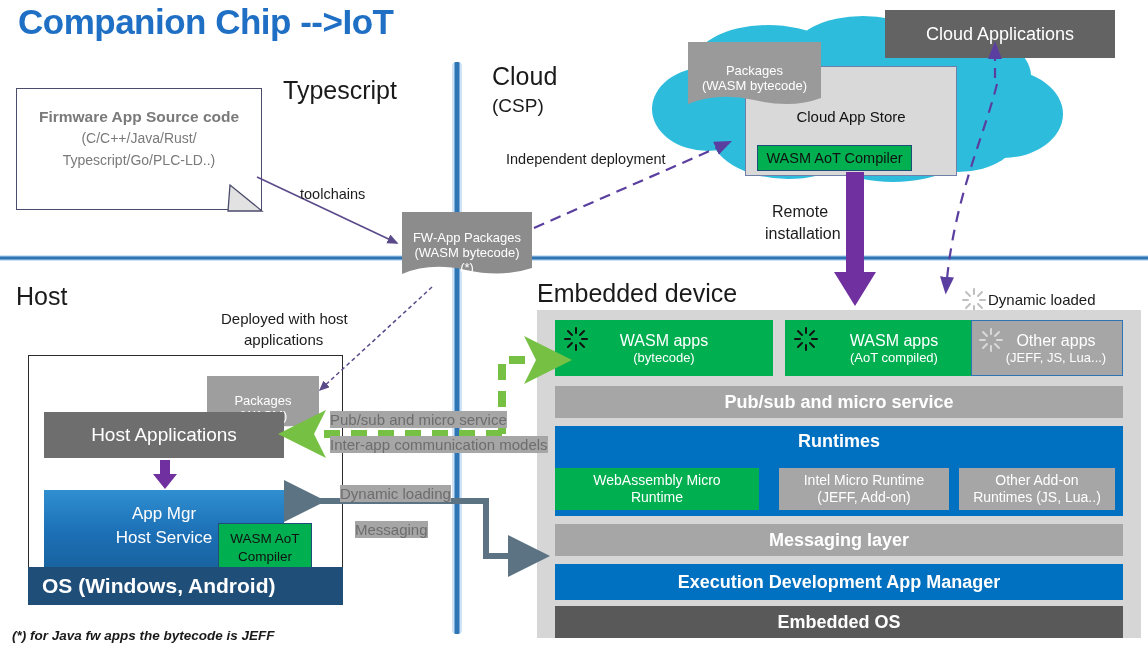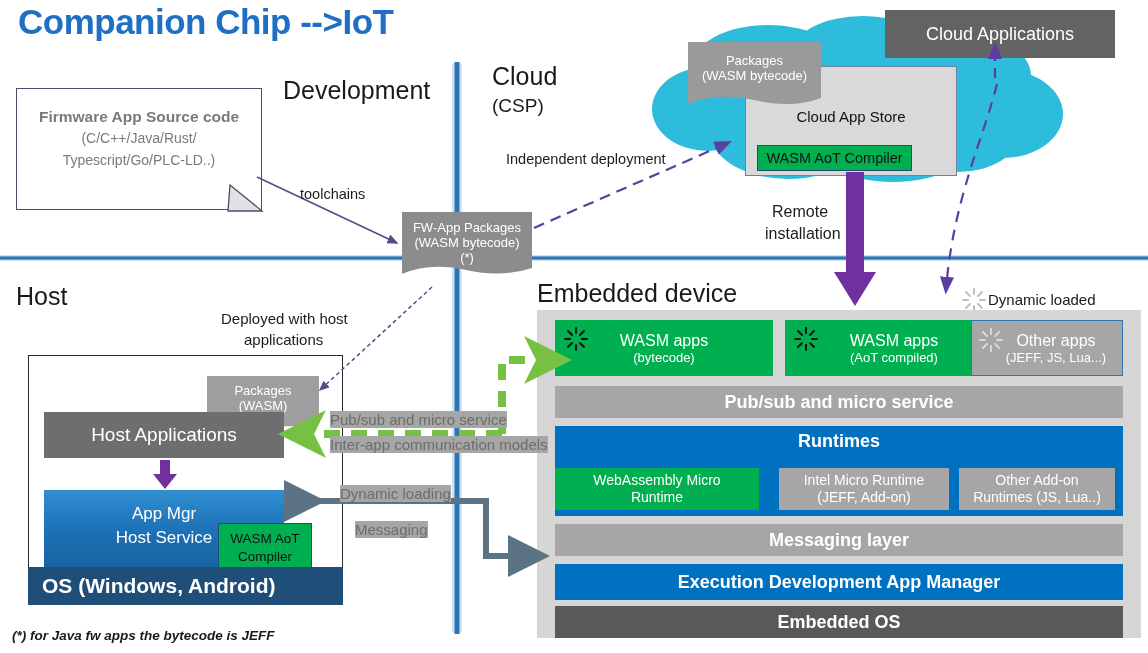--- a/index.html
+++ b/index.html
@@ -47,21 +47,21 @@
   #src-tail {
     left: 228px; top: 183px; width: 34px; height: 28px;
   }
 
   
   .conn-label { font-size: 14.5px; color: #1c1c1c; white-space: nowrap; }
   .conn-label.gray { color: #6d6d6d; font-size: 15px; }
 
   
   .tag { color:#fff; text-align:center; }
-  .tag .t1 { font-size: 13px; }
+  .tag .t1 { font-size: 13px; margin-top: 10px; }
   .tag .t2 { font-size: 13px; }
 
   
   #cloud { left: 648px; top: 14px; width: 420px; height: 170px; }
 
   #cloud-apps {
     left: 885px; top: 10px; width: 230px; height: 48px;
     background: #636363; color: #fff;
     display: flex; align-items: center; justify-content: center;
     font-size: 18px;
@@ -163,21 +163,21 @@
       <ellipse cx="60" cy="95" rx="56" ry="42"></ellipse>
       <ellipse cx="140" cy="118" rx="78" ry="47"></ellipse>
       <ellipse cx="245" cy="122" rx="85" ry="46"></ellipse>
       <ellipse cx="310" cy="118" rx="62" ry="40"></ellipse>
     </g>
   </svg>
 
   <div class="abs hdivider"></div>
   <div class="abs vdivider"></div>
 
-  <div class="abs zone-label" style="left:283px; top:76px;">Development</div>
+  <div class="abs zone-label" style="left:283px; top:76px;">Typescript</div>
   <div class="abs zone-label" style="left:492px; top:62px;">Cloud</div>
   <div class="abs zone-sub" style="left:492px; top:95px;">(CSP)</div>
   <div class="abs zone-label" style="left:16px; top:282px;">Host</div>
   <div class="abs zone-label" style="left:537px; top:279px;">Embedded device</div>
 
   <div class="abs" id="src-box">
     <div class="l1">Firmware App Source code</div>
     <div class="l2">(C/C++/Java/Rust/</div>
     <div class="l2">Typescript/Go/PLC-LD..)</div>
   </div>

